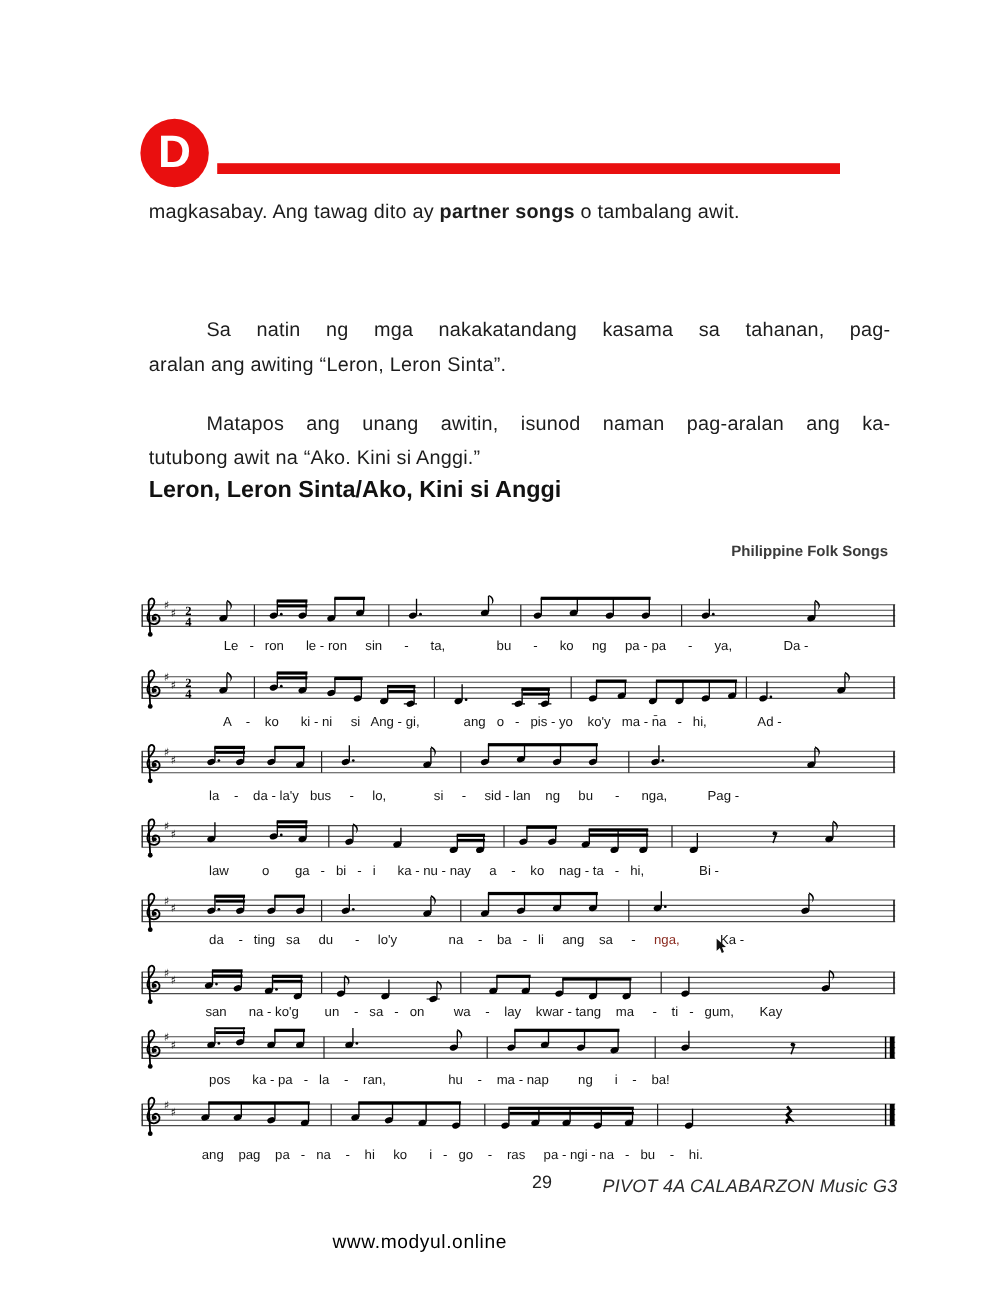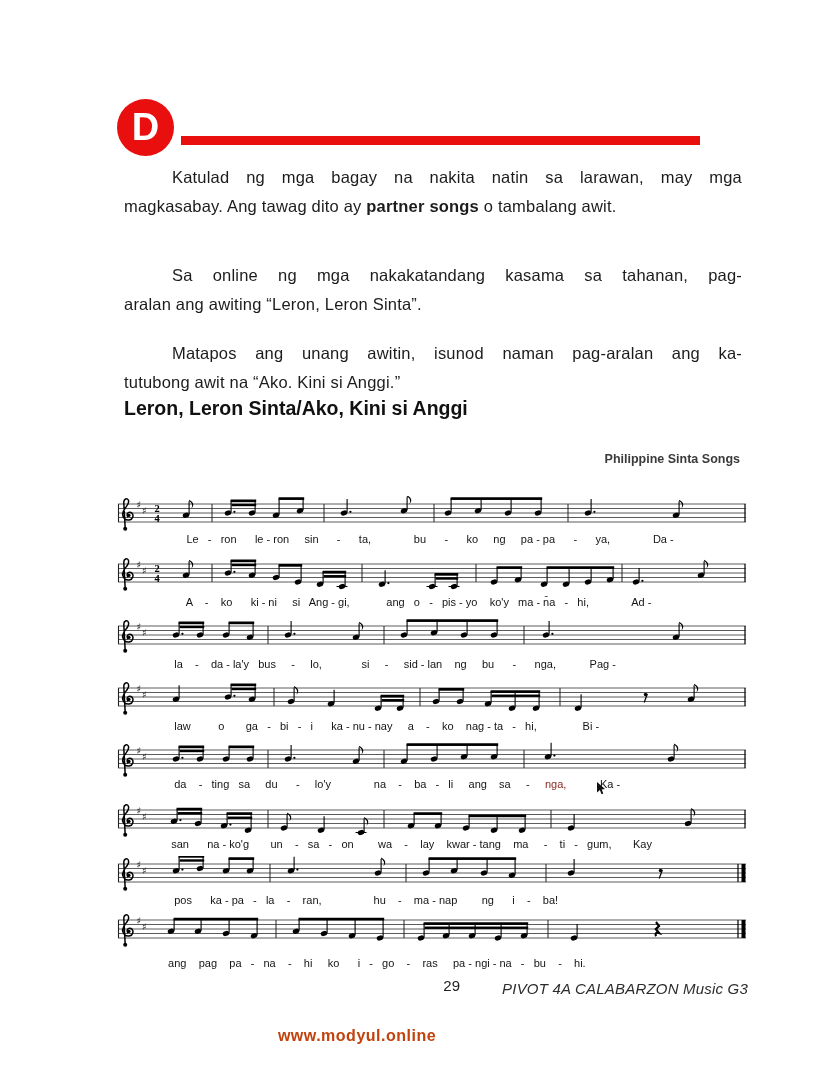--- a/index.html
+++ b/index.html
@@ -21,51 +21,50 @@
               font-size:19.5px;font-weight:bold;color:#111;}
   .credit{position:absolute;right:85px;top:452px;font-size:12.5px;font-weight:bold;color:#3a3a3a;}
   .staff{position:absolute;left:116px;width:632px;height:46px;}
   .lyr{position:absolute;left:116px;width:648px;height:15px;white-space:pre;
        font-size:11px;color:#141414;padding-left:46px;}
   .lyr .hl{font-weight:normal;}
   .footer-page{position:absolute;left:380px;top:977px;width:80px;text-align:right;
                font-size:15px;color:#222;}
   .footer-src{position:absolute;right:77px;top:980px;font-size:15px;font-style:italic;
               color:#2c2c2c;letter-spacing:.2px;}
-  .watermark{position:absolute;left:277px;top:1027px;width:160px;text-align:center;
-             font-size:16px;color:#c2410c;letter-spacing:.5px;font-weight:bold;}
+  .watermark{position:absolute;left:277px;top:1027px;width:160px;text-align:left;
+             font-size:16px;color:#000000;letter-spacing:.5px;}
   .cursor{position:absolute;left:597px;top:782px;width:11px;height:14px;}
 </style>
 </head>
 <body>
 
 <div class="page">
 
   <div class="d-badge" style="background: rgb(233, 15, 15);">
     <span>D</span>
   </div>
   <div class="red-bar" style="background: rgb(233, 15, 15);"></div>
 
   <div class="para" id="p1">
-    <div class="line just indent">Katulad ng mga bagay na nakita natin sa larawan, may mga</div>
     <div class="line"><span>magkasabay. Ang tawag dito ay </span><b>partner songs</b><span> o tambalang awit.</span></div>
   </div>
 
   <div class="para" id="p2">
-    <div class="line just indent">Sa online ng mga nakakatandang kasama sa tahanan, pag-</div>
+    <div class="line just indent">Sa natin ng mga nakakatandang kasama sa tahanan, pag-</div>
     <div class="line">aralan ang awiting “Leron, Leron Sinta”.</div>
   </div>
 
   <div class="para" id="p3">
     <div class="line just indent">Matapos ang unang awitin, isunod naman pag-aralan ang ka-</div>
     <div class="line">tutubong awit na “Ako. Kini si Anggi.”</div>
   </div>
 
   <div class="song-title">Leron, Leron Sinta/Ako, Kini si Anggi</div>
-  <div class="credit">Philippine Sinta Songs</div>
+  <div class="credit">Philippine Folk Songs</div>
 
   <div id="score">
       <svg class="staff" viewBox="0 0 632 46" style="top: 496px;">
         <line x1="2" y1="8" x2="630" y2="8" stroke="#4a4a4a" stroke-width="0.9"></line>
         <line x1="2" y1="12.5" x2="630" y2="12.5" stroke="#4a4a4a" stroke-width="0.9"></line>
         <line x1="2" y1="17" x2="630" y2="17" stroke="#4a4a4a" stroke-width="0.9"></line>
         <line x1="2" y1="21.5" x2="630" y2="21.5" stroke="#4a4a4a" stroke-width="0.9"></line>
         <line x1="2" y1="26" x2="630" y2="26" stroke="#4a4a4a" stroke-width="0.9"></line>
         <line x1="2.5" y1="8" x2="2.5" y2="26" stroke="#222" stroke-width="1.1"></line>
         <path d="M9.2,32.5 L7.8,6.5 C7.6,3 11.2,1.4 12.4,4.2 C13.4,6.6 11.6,9.2 9.8,11.4 C6.6,15.2 5.8,19.6 8.4,22.4 C11,25.2 15.8,24.4 16.8,21 C17.7,18 15.2,15.4 12.8,16.4 C10.8,17.2 10.6,20 12.2,21.2" fill="none" stroke="#000" stroke-width="1.5"></path>

